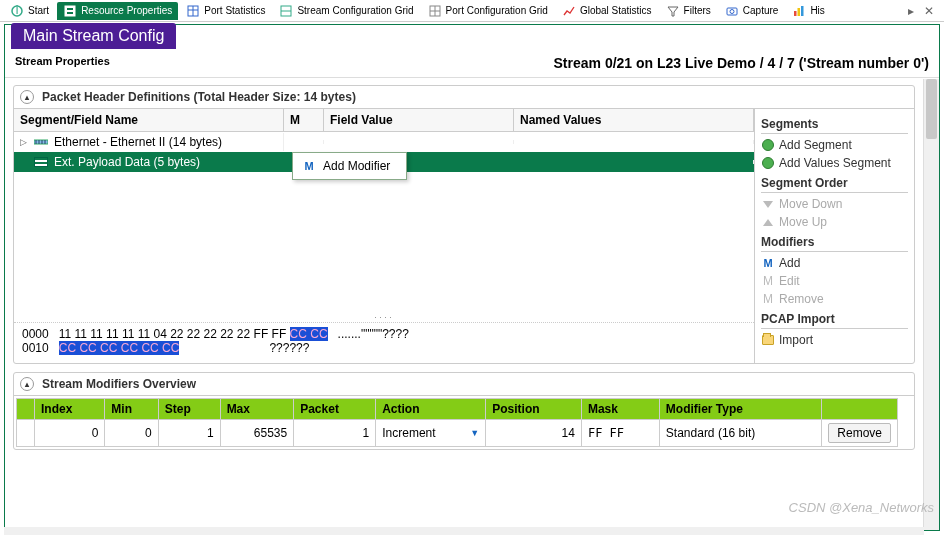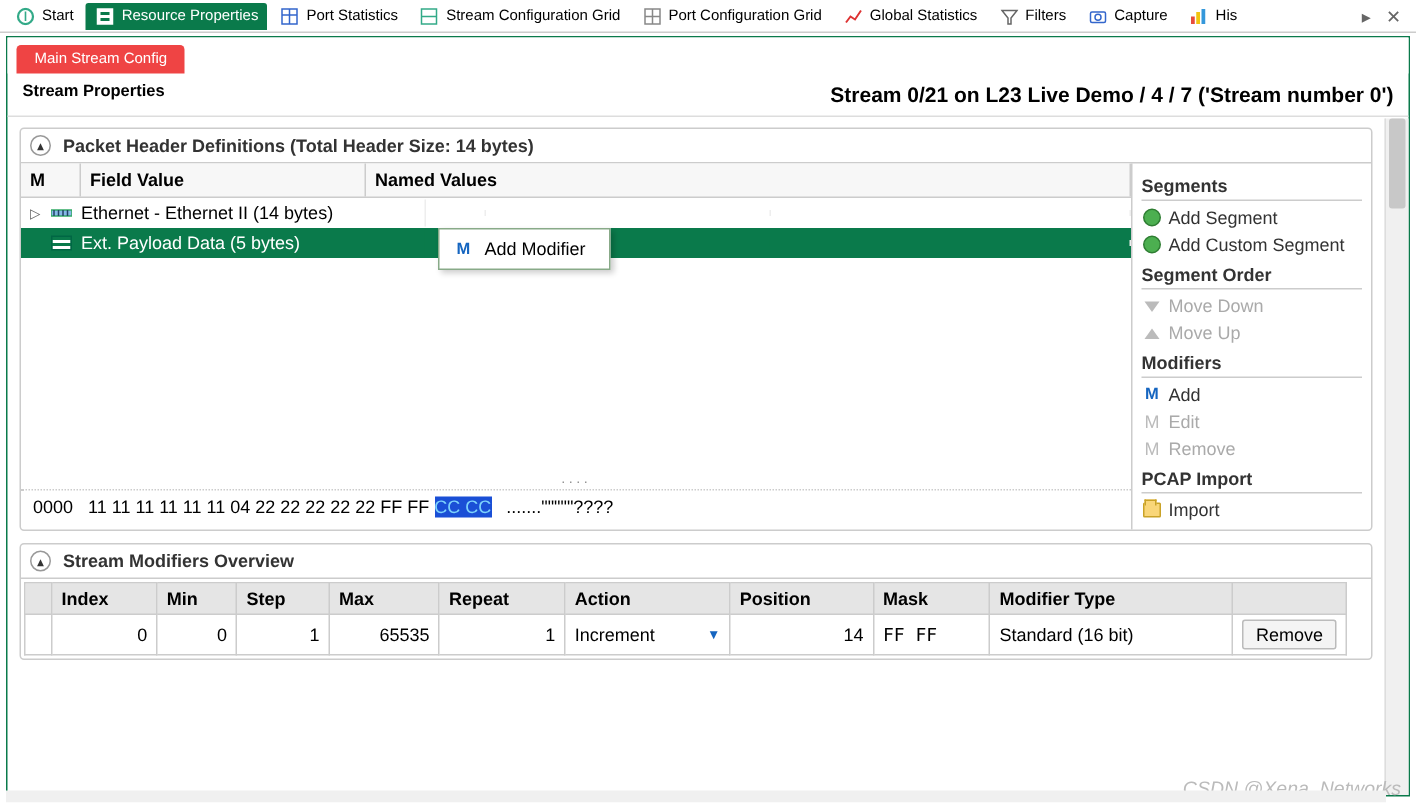--- a/index.html
+++ b/index.html
@@ -11,21 +11,21 @@
 .top-tab.active { background: #0a7a4b; color: #fff; }
 .top-tab .ticon { width: 14px; height: 14px; margin-right: 4px; display: inline-flex; align-items: center; justify-content: center; }
 .top-tab .tlabel { font-size: 10px; }
 .top-tabs-arrow { margin-left: auto; padding: 0 4px; color: #666; }
 .top-tabs-close { padding: 0 6px; color: #666; }
 
 
 .outer { border: 1px solid #0a7a4b; margin: 2px 4px 4px 4px; background: #fff; height: calc(100% - 28px); position: relative; }
 
 .subtabs { height: 24px; background: #fff; display: flex; align-items: flex-end; padding-left: 6px; }
-.subtab { background: #ef4444; color: #fff; padding: 4px 12px; font-size: 10px; border-radius: 3px 3px 0 0; }
+.subtab { background: #4c1d95; color: #fff; padding: 4px 12px; font-size: 16px; border-radius: 3px 3px 0 0; }
 
 .title-row { display: flex; justify-content: space-between; padding: 6px 10px; border-bottom: 1px solid #ddd; }
 .title-row .left { font-weight: bold; font-size: 11px; }
 .title-row .right { font-weight: bold; font-size: 14px; }
 
 .scroll-area { position: absolute; top: 54px; left: 0; right: 16px; bottom: 0; padding: 6px 8px; }
 .vscroll { position: absolute; right: 0; top: 54px; bottom: 0; width: 16px; background: #f0f0f0; border-left: 1px solid #ddd; }
 .vscroll .thumb { position: absolute; left: 2px; right: 2px; top: 0; height: 60px; background: #c8c8c8; border-radius: 2px; }
 
 
@@ -58,21 +58,21 @@
 
 
 .ctx-menu { position: absolute; left: 278px; top: 20px; background: #fff; border: 1px solid #8a8; box-shadow: 2px 2px 4px rgba(0,0,0,.2); padding: 2px; z-index: 50; }
 .ctx-item { display: flex; align-items: center; padding: 4px 14px 4px 6px; }
 .ctx-item .ci-icon { width: 16px; margin-right: 6px; color: #0a7a4b; font-weight: bold; display:inline-flex; align-items:center; justify-content:center; }
 
 
 .hex-sep { text-align: center; color: #888; font-size: 9px; letter-spacing: 2px; }
 .hex { font-family: Consolas, monospace; font-size: 12px; padding: 4px 8px 8px 8px; border-top: 1px dotted #ccc; }
 .hex-row { white-space: pre; }
-.hl { background: #1a4fd6; color: #7dd3fc; }
+.hl { background: #1a4fd6; color: #f9a8d4; }
 
 
 .side { width: 160px; border-left: 1px solid #ccc; padding: 4px 6px; }
 .side-hdr { font-weight: bold; color: #333; margin: 4px 0 2px; border-bottom: 1px solid #ccc; padding-bottom: 2px; }
 .side-item { display: flex; align-items: center; padding: 2px 0; cursor: pointer; color: #333; }
 .side-item.disabled { color: #aaa; }
 .side-item .si-icon { width: 14px; height: 14px; margin-right: 4px; display: inline-flex; align-items: center; justify-content: center; }
 .circle { width:12px; height:12px; border-radius:50%; display:inline-block; }
 .cgreen { background:#4caf50; border:1px solid #2e7d32; }
 .cred { background:#ef5350; border:1px solid #c62828; }
@@ -80,27 +80,27 @@
 .tri-up { border-bottom:7px solid #bbb; }
 .tri-down { border-top:7px solid #bbb; }
 .msym { color:#1565c0; font-weight:bold; font-size:11px; }
 .folder { width:12px; height:10px; background:#f9d679; border:1px solid #c9a227; border-radius:1px; position:relative; }
 .folder::before { content:""; position:absolute; top:-3px; left:0; width:6px; height:3px; background:#f9d679; border:1px solid #c9a227; border-bottom:none; }
 
 
 .mod-body { border-top: 1px solid #ccc; overflow-x: auto; }
 .mod-table { border-collapse: collapse; width: 98%; margin: 2px; }
 .mod-table th, .mod-table td { border: 1px solid #ccc; padding: 3px 6px; font-size: 12px; text-align: left; }
-.mod-table th { background: #e5e5e5; font-weight: bold; }
+.mod-table th { background: #84cc16; font-weight: bold; }
 .mod-table td.num { text-align: right; }
 .action-cell { display: flex; align-items: center; justify-content: space-between; }
 .dd-arrow { color: #1565c0; font-size: 9px; margin-left: 10px; }
 .remove-btn { background: #f4f4f4; border: 1px solid #bbb; padding: 2px 8px; border-radius: 2px; }
 
-.watermark { position: absolute; right: 10px; bottom: 2px; color: #bbb; font-size: 13px; font-style: italic; pointer-events: none; }
+.watermark { position: absolute; right: 10px; bottom: 20px; color: #bbb; font-size: 13px; font-style: italic; pointer-events: none; }
 .hscroll { position: absolute; left: 4px; right: 20px; bottom: 0; height: 8px; background: #f0f0f0; }
 </style>
 </head>
 <body>
 
 <div class="top-tabs">
   <div class="top-tab">
     <span class="ticon">
         <svg width="12" height="12">
           <circle cx="6" cy="6" r="5" fill="none" stroke="#3a8" stroke-width="1.5"></circle>
@@ -199,20 +199,21 @@
   <div class="scroll-area">
 
     <div class="panel">
       <div class="panel-hdr">
         <span class="collapse-btn">▴</span>
         <span>Packet Header Definitions (Total Header Size: 14 bytes)</span>
       </div>
       <div class="defs-body">
         <div class="grid-area">
           <div class="grid-cols">
+            <div class="col-seg">Segment/Field Name</div>
             <div class="col-m">M</div>
             <div class="col-fv">Field Value</div>
             <div class="col-nv">Named Values</div>
           </div>
           <div class="grid-rows">
             <div class="grow">
               <div class="cell cell-seg">
                 <span class="tree-toggle">▷</span>
                 <span class="eth-icon">
                     <svg width="14" height="10">
@@ -246,36 +247,37 @@
                     <span class="msym">M</span>
                   </span>
                 <span>Add Modifier</span>
               </div>
             </div>
           </div>
 
           <div class="hex-sep">····</div>
           <div class="hex">
             <div class="hex-row"><span>0000</span>   <span>11 11 11 11 11 11 04 22 22 22 22 22 FF FF </span><span class="hl">CC CC</span><span>   ......."""""????</span></div>
+            <div class="hex-row"><span>0010</span>   <span class="hl">CC CC CC CC CC CC</span><span>                           ??????</span></div>
           </div>
         </div>
 
         <div class="side">
           <div class="side-hdr">Segments</div>
           <div class="side-item">
               <span class="si-icon">
                 <span class="circle cgreen"></span>
               </span>
               <span>Add Segment</span>
             </div>
           <div class="side-item">
               <span class="si-icon">
                 <span class="circle cgreen"></span>
               </span>
-              <span>Add Custom Segment</span>
+              <span>Add Values Segment</span>
             </div>
 
           <div class="side-hdr">Segment Order</div>
           <div class="side-item disabled">
               <span class="si-icon">
                 <span class="tri-down"></span>
               </span>
               <span>Move Down</span>
             </div>
           <div class="side-item disabled">
@@ -323,21 +325,21 @@
       </div>
       <div class="mod-body">
         <table class="mod-table">
           <thead>
               <tr>
             <th style="width:18px"></th>
             <th>Index</th>
             <th>Min</th>
             <th>Step</th>
             <th>Max</th>
-            <th>Repeat</th>
+            <th>Packet</th>
             <th style="width:110px">Action</th>
             <th>Position</th>
             <th>Mask</th>
             <th>Modifier Type</th>
             <th style="width:60px"></th>
           </tr>
             </thead>
           <tbody>
               <tr>
             <td></td>

